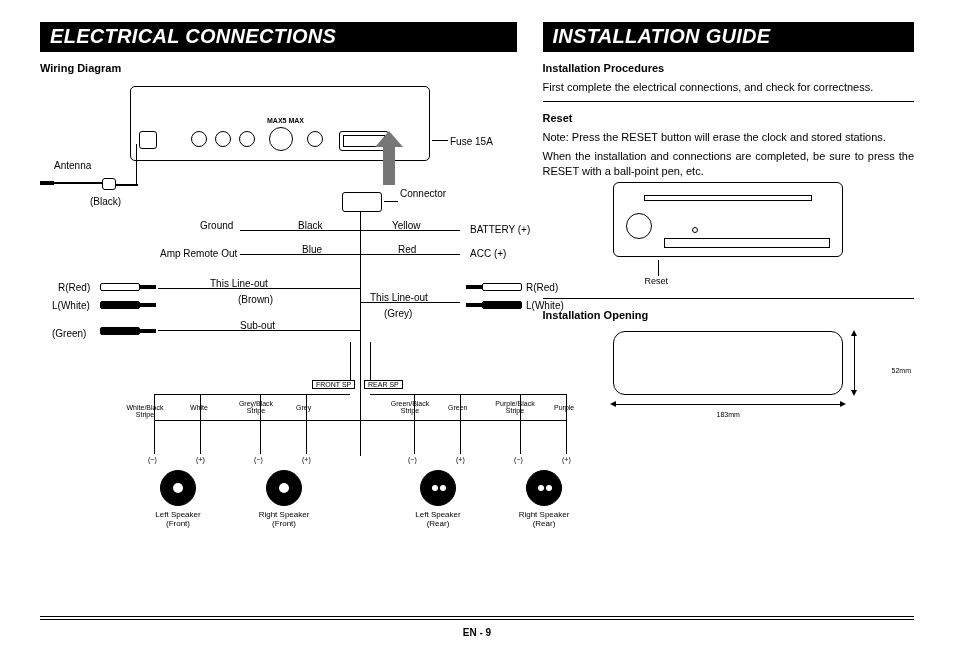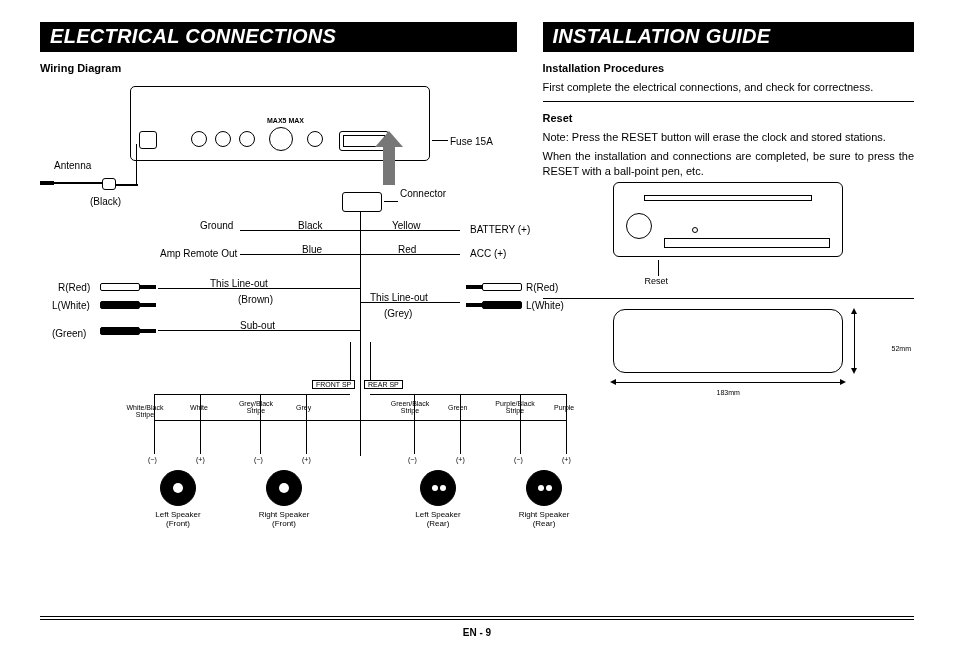--- a/index.html
+++ b/index.html
@@ -324,20 +324,21 @@
         <div class="slot"></div>
         <div class="knob"></div>
         <div class="btnrow"></div>
         <div class="reset-dot"></div>
       </div>
       <div class="reset-line" style="left:115px;top:78px"></div>
       <span class="reset-cap" style="position:absolute;left:102px;top:94px">Reset</span>
     </div>
     <div class="rule"></div>
 
+    <div class="sub-h">Installation Opening</div>
 
     <div style="position:relative;height:100px">
       <div class="opening">
         <div class="dim-h">
             <div class="al"></div>
             <div class="bar"></div>
             <div class="ar"></div>
           </div>
         <div class="dim-v">
             <div class="at"></div>

